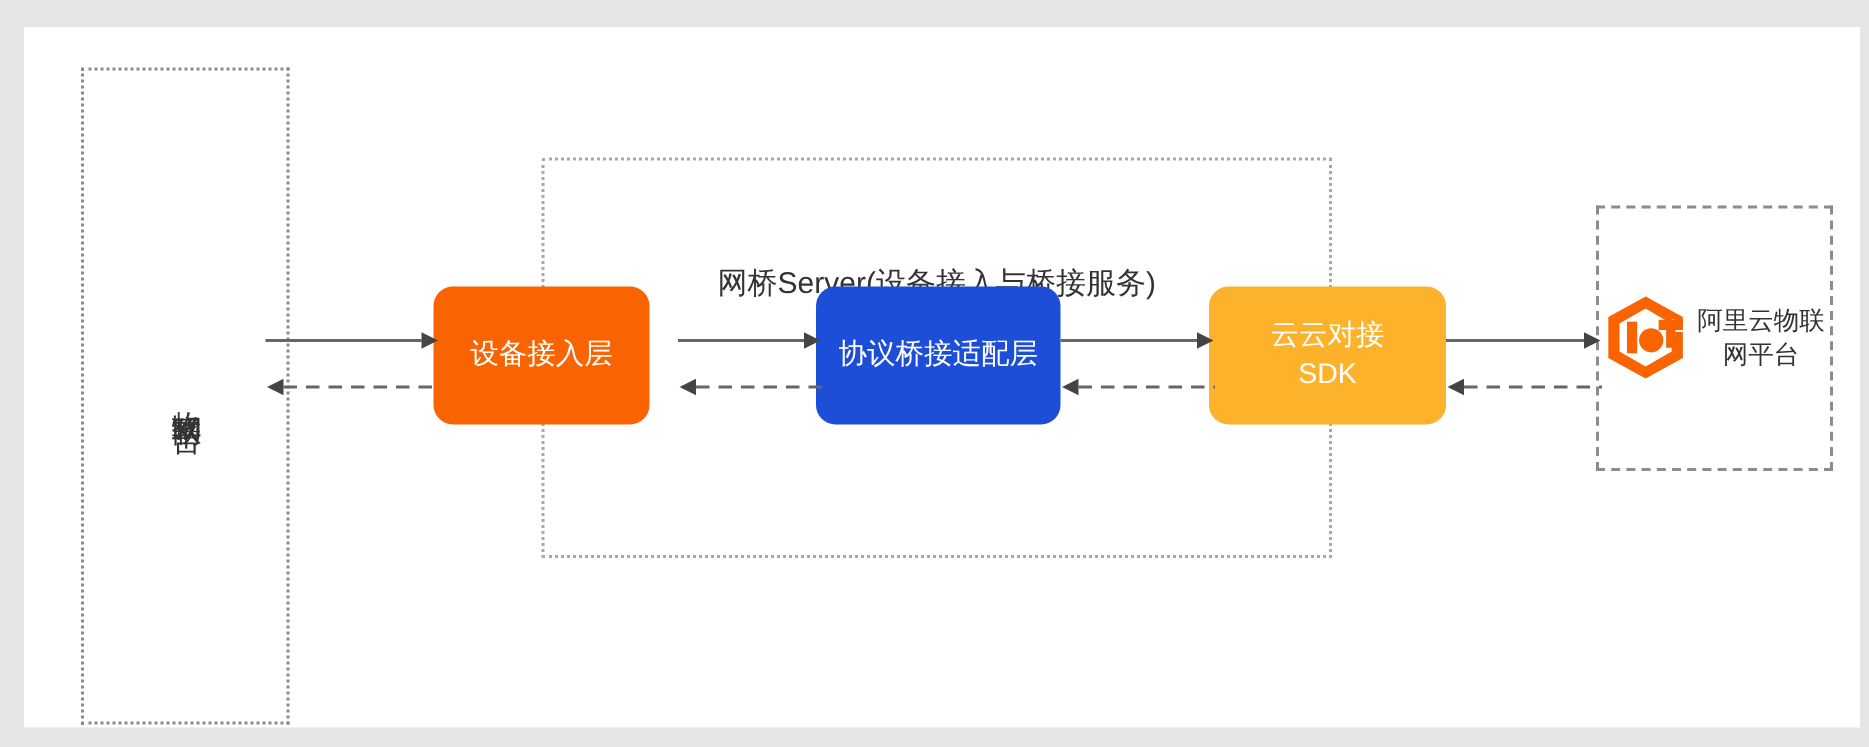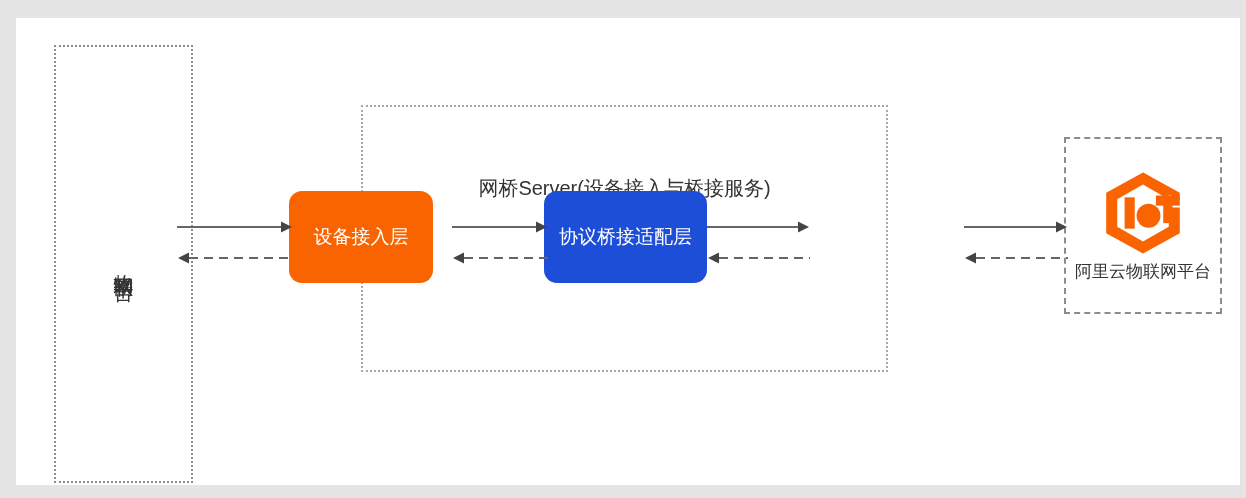--- a/index.html
+++ b/index.html
@@ -105,21 +105,20 @@
   
   #right-panel {
     position: absolute;
     left: 1048px;
     top: 119px;
     width: 158px;
     height: 177px;
     border: 2px dashed #8c8c8c;
     box-sizing: border-box;
     display: flex;
-    flex-direction: column;
     align-items: center;
     justify-content: center;
   }
   #iot-logo {
     width: 92px;
     height: 92px;
     margin-bottom: 2px;
   }
   #right-panel-label {
     font-size: 17px;
@@ -150,20 +149,26 @@
   </div>
 
   <div class="proc-box" id="box-device-access">
     <span>设备接入层</span>
   </div>
 
   <div class="proc-box" id="box-protocol-bridge">
     <span>协议桥接适配层</span>
   </div>
 
+  <div class="proc-box" id="box-cloud-sdk">
+    <span>
+      <span>云云对接</span><br>
+      <span>SDK</span>
+    </span>
+  </div>
 
   <div id="right-panel">
     <svg id="iot-logo" viewBox="0 0 100 100">
 
       <path d="M50 6 L90 28 L90 36 L78 29 L78 24 L50 8 Z" fill="#f96400"></path>
       <path d="M50 6 L10 28 L10 72 L50 94 L90 72 L90 44 L78 44 L78 65 L50 81 L22 65 L22 35 L50 19 L74 33 L85 27 Z" fill="#f96400"></path>
 
       <rect x="30" y="33" width="11" height="34" fill="#f96400"></rect>
 
       <circle cx="56" cy="53" r="13" fill="#f96400"></circle>

